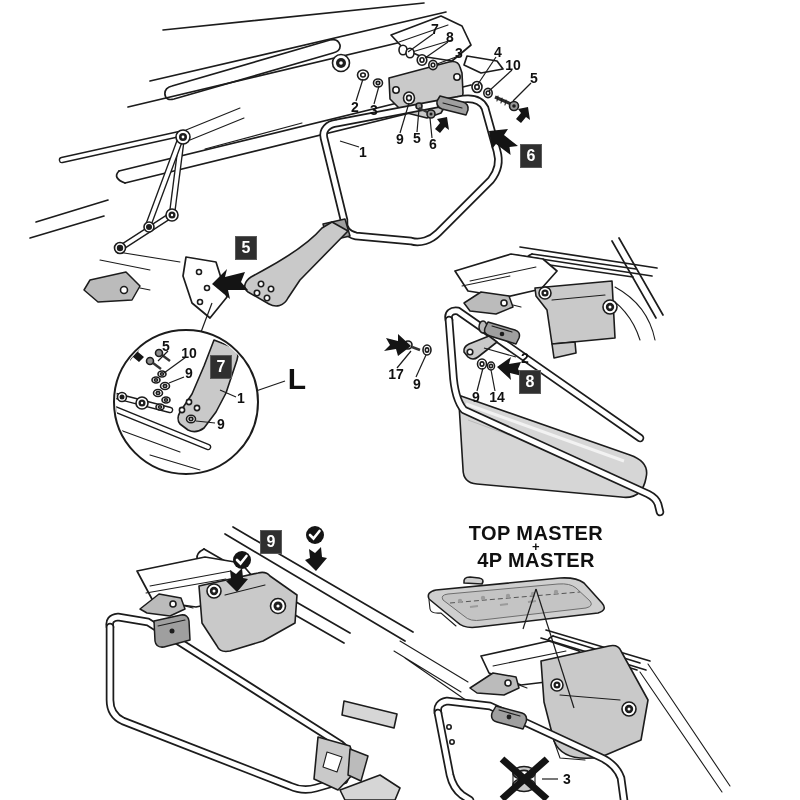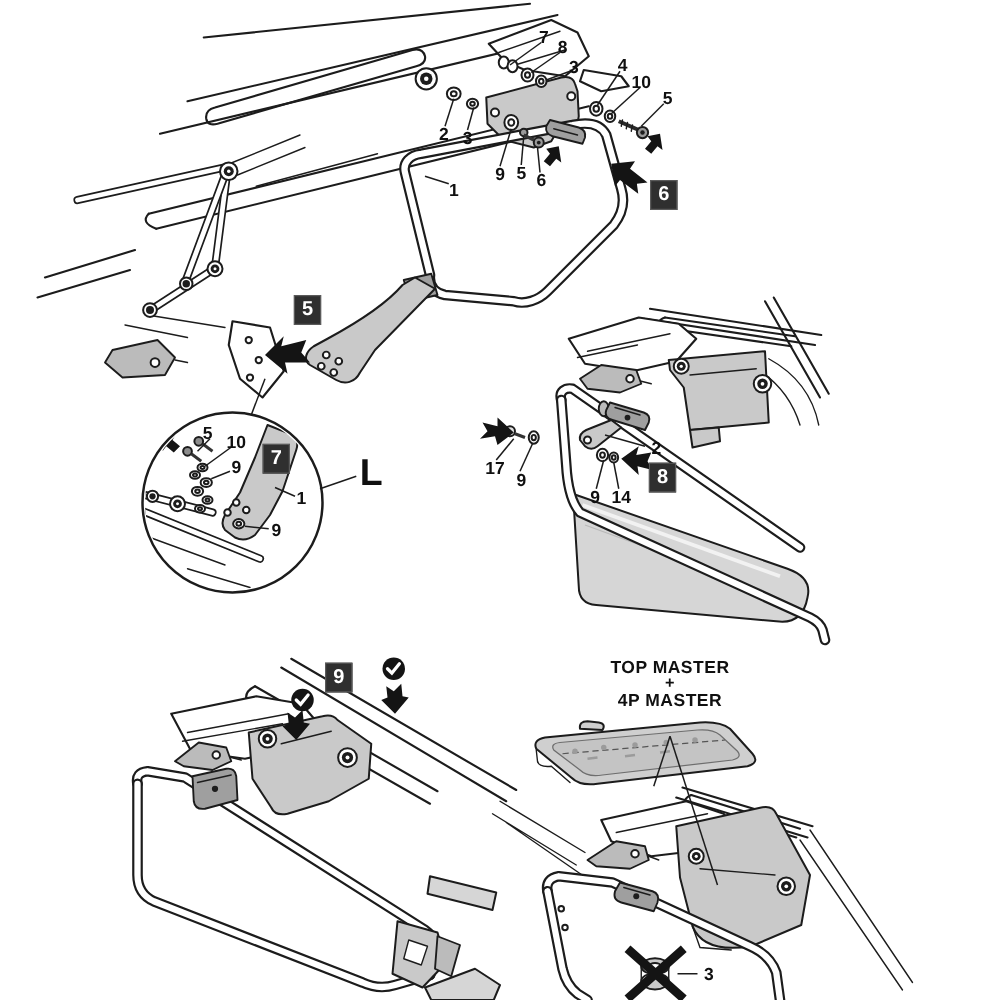--- a/index.html
+++ b/index.html
@@ -20,21 +20,21 @@
   .blk{fill:var(--arrow_black);stroke:none;}
   .ro{fill:#fff;stroke:var(--line);stroke-width:1.6;}
   .ri{fill:#1d1d1d;stroke:none;}
   .wdot{fill:#fff;stroke:none;}
   .xbar{stroke:var(--arrow_black);stroke-width:7;stroke-linecap:butt;}
   .co{position:absolute;transform:translate(-50%,-50%);font-weight:bold;font-size:14px;color:#101010;white-space:nowrap;}
   .badge{position:absolute;transform:translate(-50%,-50%);background:var(--badge_bg);color:var(--badge_text);
          font-weight:bold;font-size:16px;line-height:1;padding:4px 6px;min-width:10px;text-align:center;
          box-shadow:inset 0 0 0 1px #5a5a5a;}
   .view-l{font-size:30px;}
-  .tm{position:absolute;transform:translate(-50%,-50%);font-weight:bold;font-size:14px;letter-spacing:.4px;color:#101010;white-space:nowrap;}
+  .tm{position:absolute;transform:translate(-50%,-50%);font-weight:bold;font-size:20px;letter-spacing:.4px;color:#101010;white-space:nowrap;}
   .tm-plus{font-size:13px;}
 </style>
 </head>
 <body>
 
 <div id="sheet">
 
 <svg id="art" width="800" height="800" viewBox="0 0 800 800">
   <defs>
     <clipPath id="cB">

